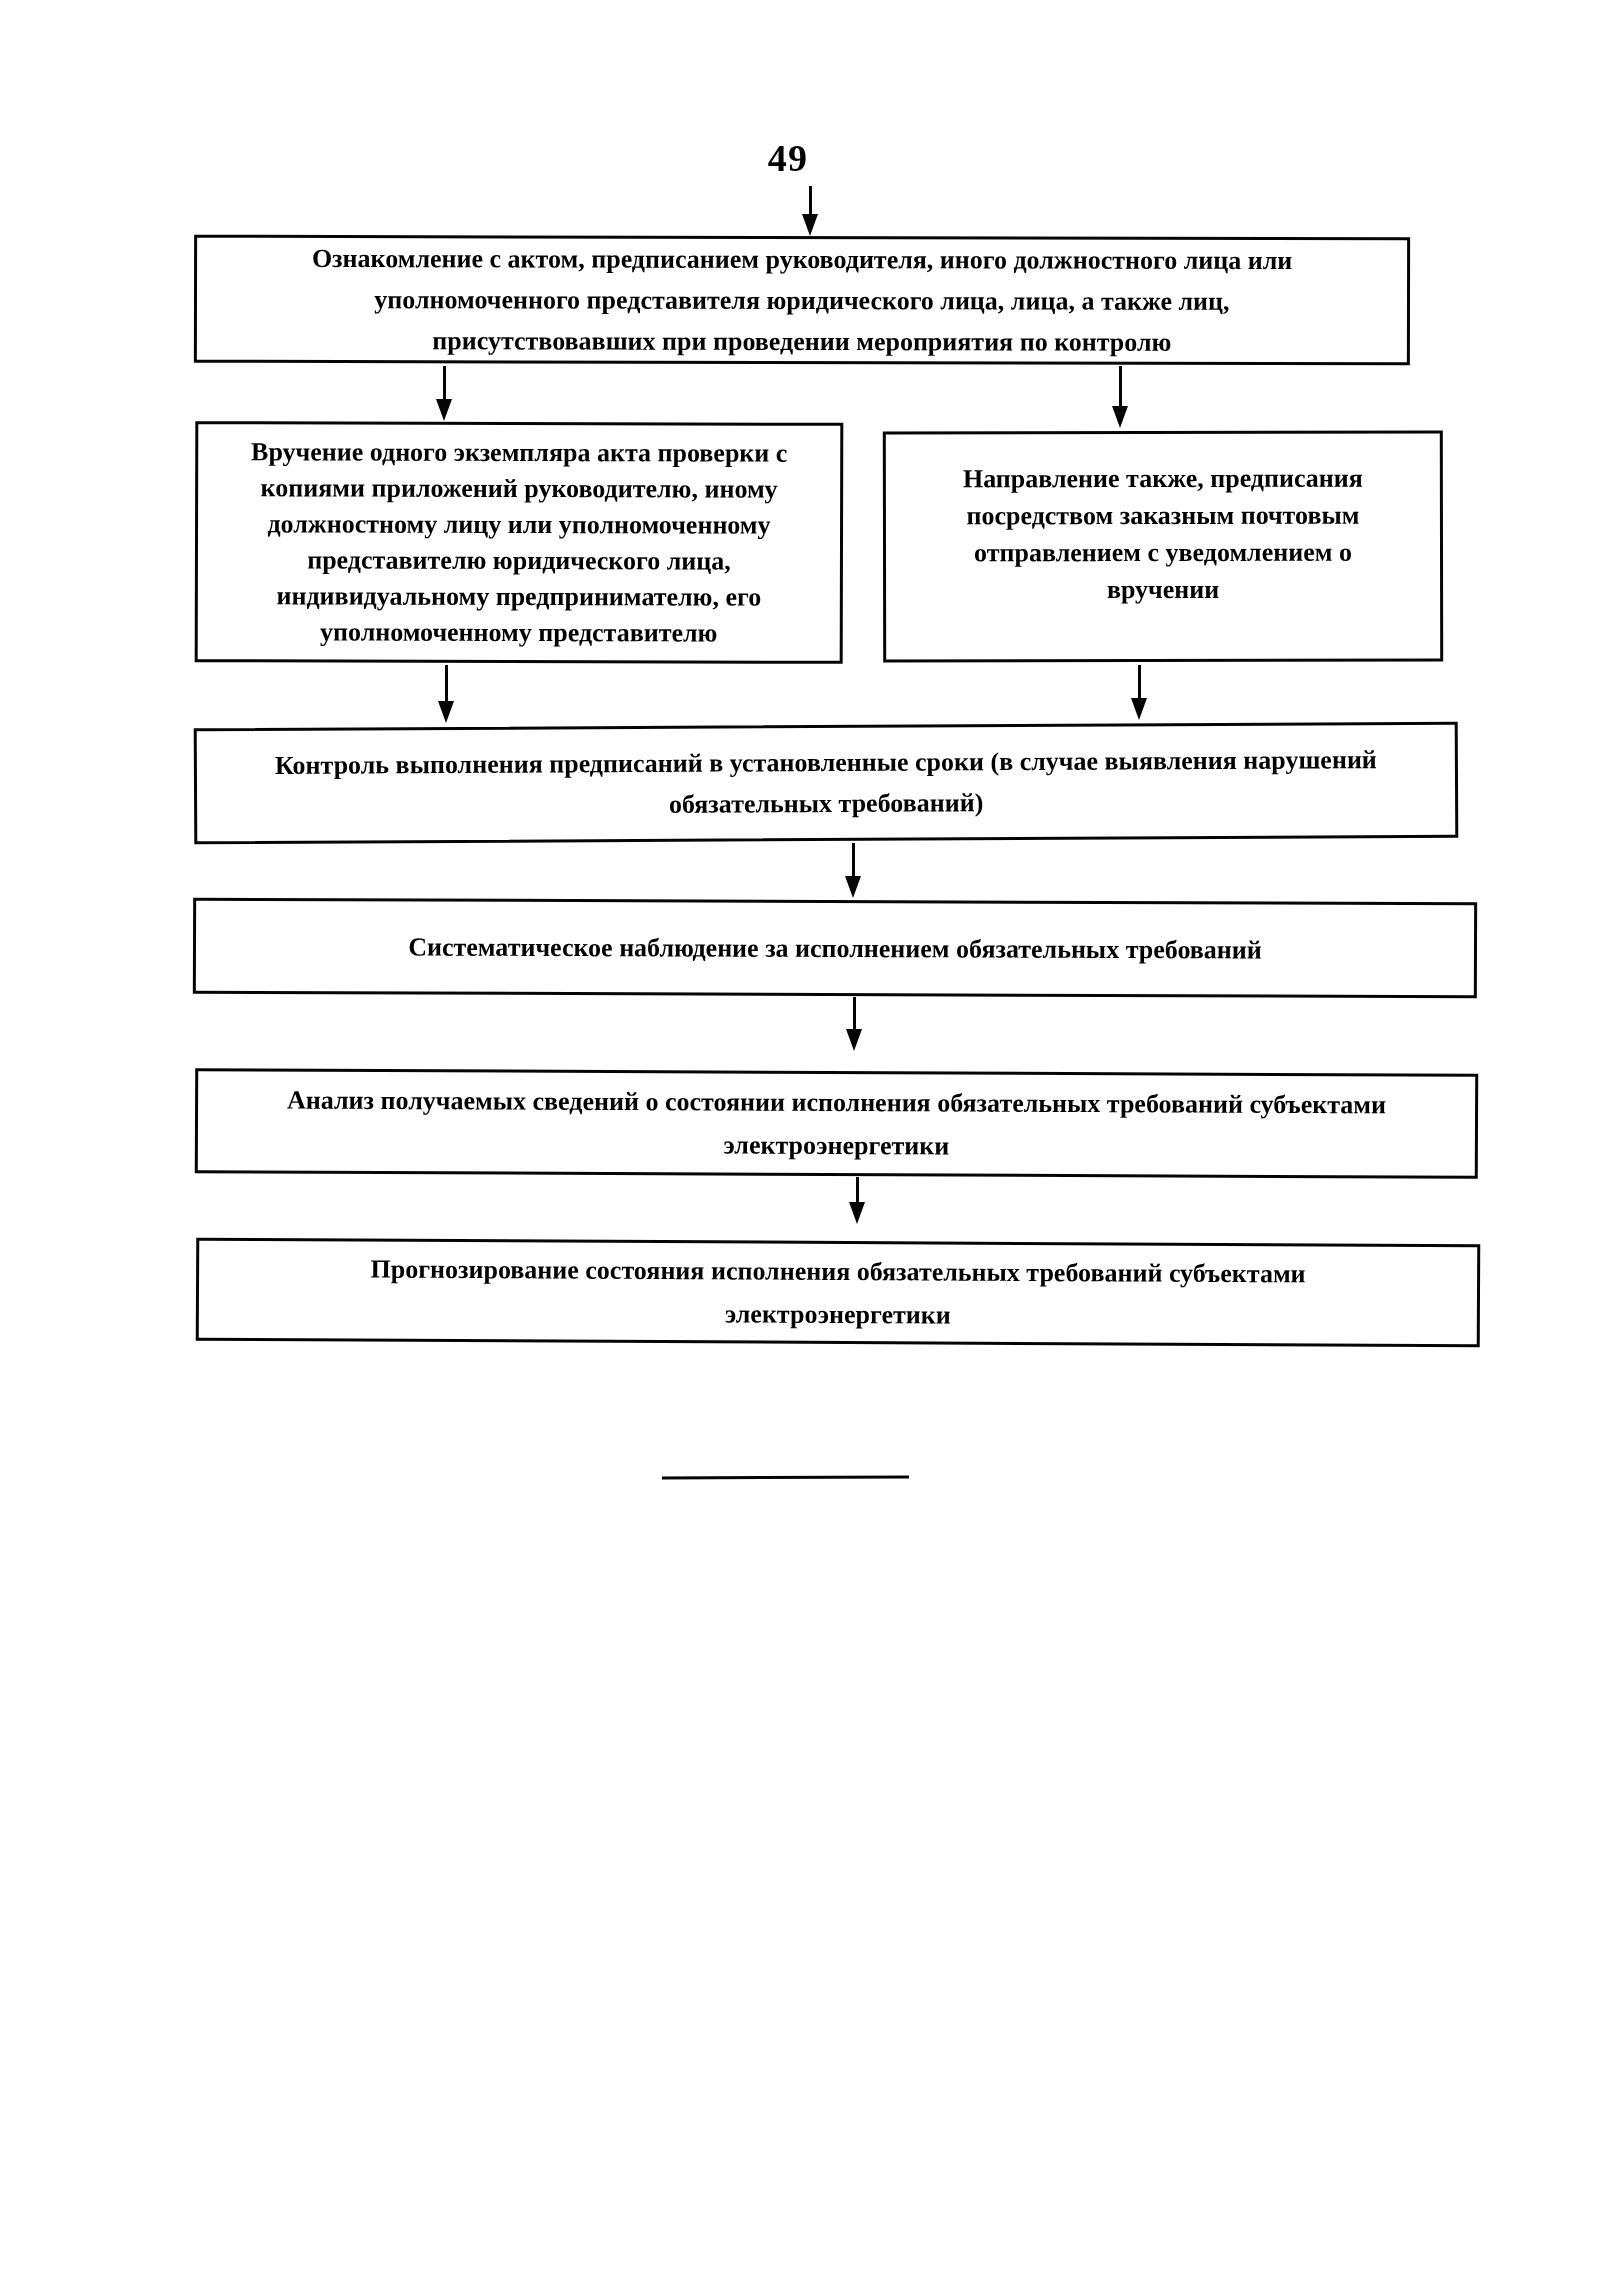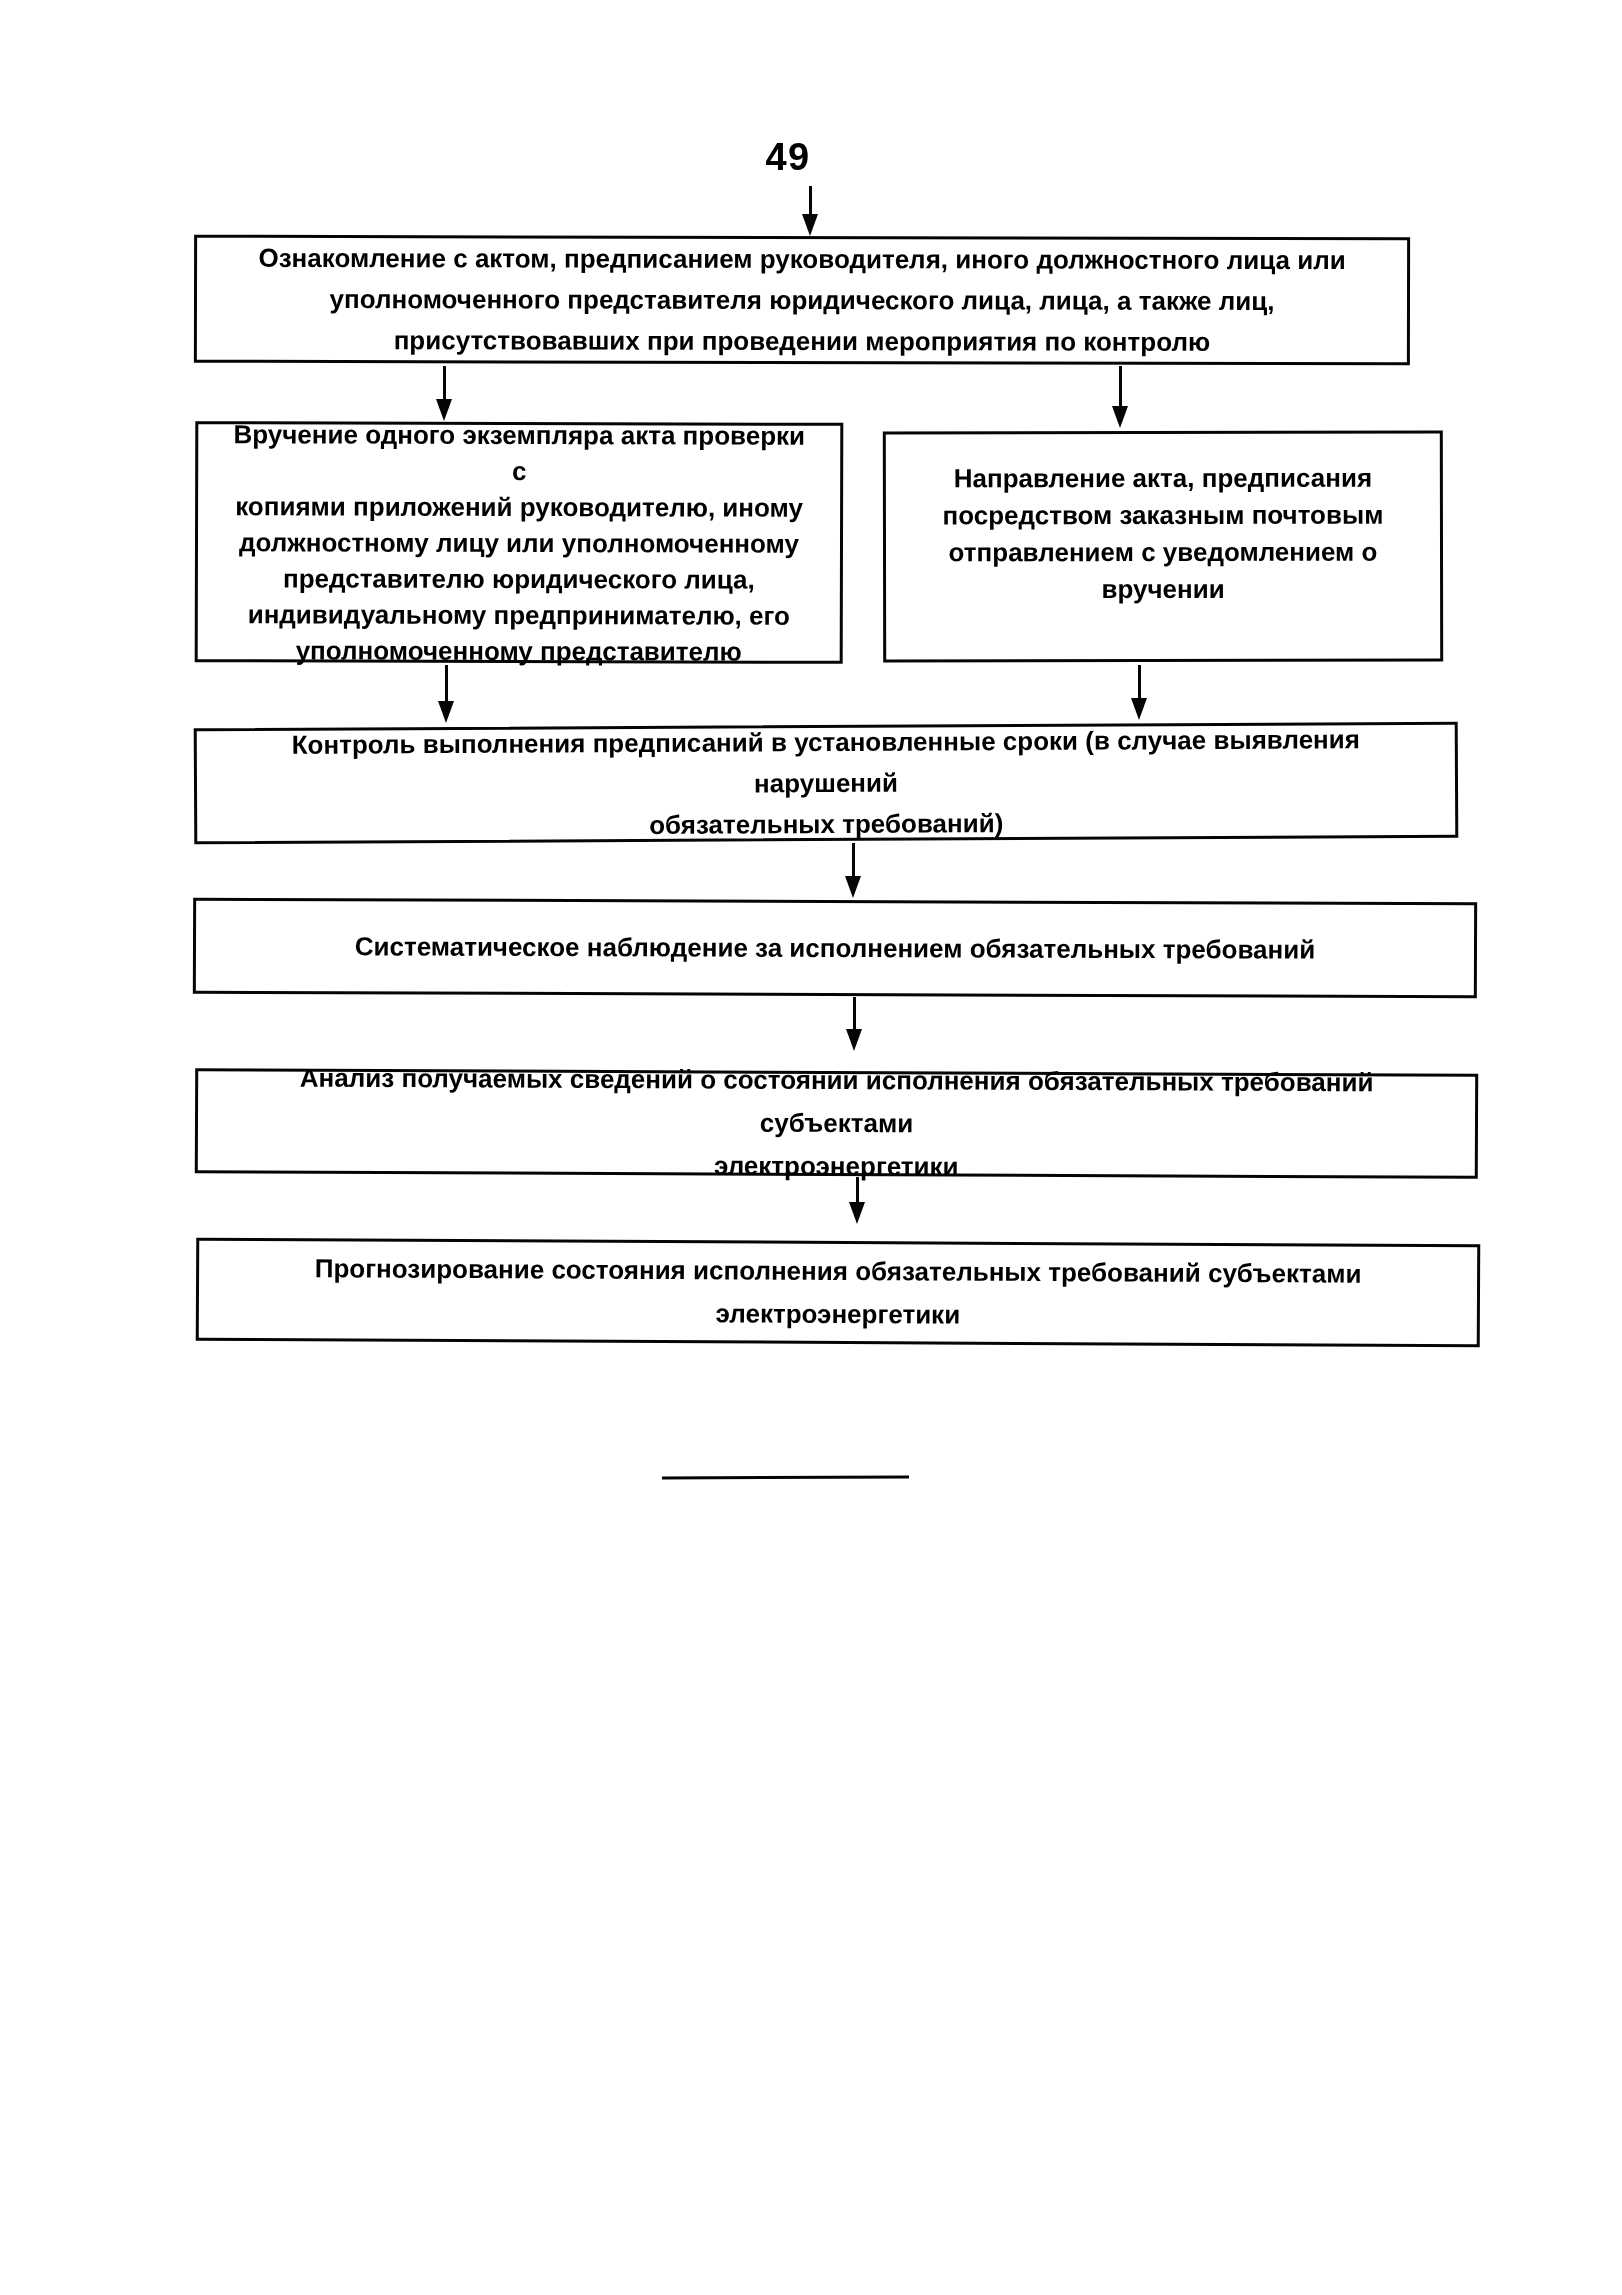--- a/index.html
+++ b/index.html
@@ -6,21 +6,21 @@
     margin: 0;
     padding: 0;
     background: #ffffff;
   }
   .sheet {
     position: relative;
     width: 1622px;
     height: 2295px;
     background: #ffffff;
     overflow: hidden;
-    font-family: Liberation Sans, sans-serif;
+    font-family: Liberation Serif, serif;
     color: #000000;
   }
   .page-number {
     position: absolute;
     left: 739px;
     top: 136px;
     width: 98px;
     text-align: center;
     font-size: 38px;
     font-weight: 700;
@@ -117,21 +117,21 @@
     <div class="head"></div>
   </div>
 
   <div class="fbox" id="box-handover">Вручение одного экземпляра акта проверки с
 копиями приложений руководителю, иному
 должностному лицу или уполномоченному
 представителю юридического лица,
 индивидуальному предпринимателю, его
 уполномоченному представителю</div>
 
-  <div class="fbox" id="box-mail">Направление акта, предписания
+  <div class="fbox" id="box-mail">Направление также, предписания
 посредством заказным почтовым
 отправлением с уведомлением о
 вручении</div>
 
   <div class="arrow" id="arrow-left-down">
     <div class="stem"></div>
     <div class="head"></div>
   </div>
 
   <div class="arrow" id="arrow-right-down">

